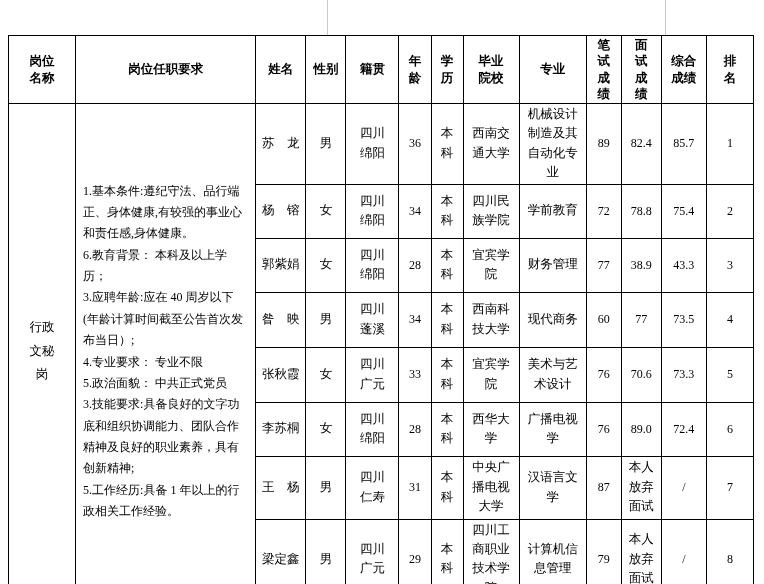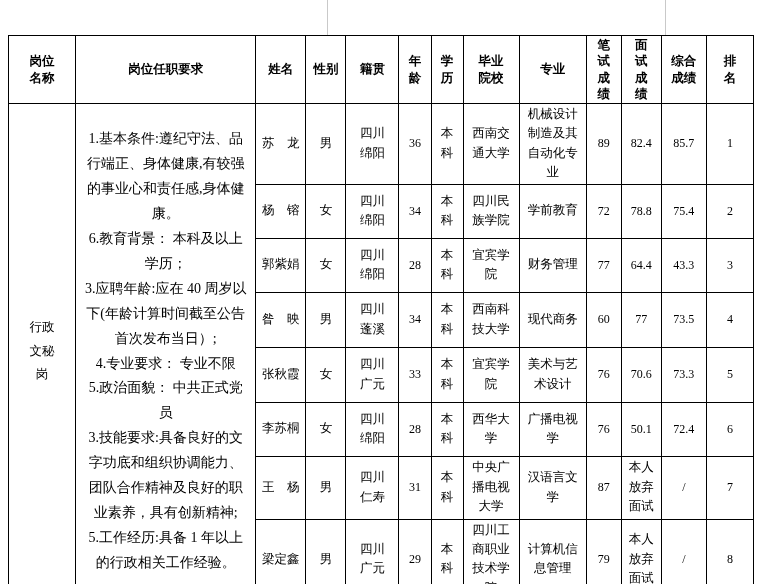--- a/index.html
+++ b/index.html
@@ -4,21 +4,21 @@
 <style>
   html,body{margin:0;padding:0;background:#fff;}
   #stage{position:relative;width:764px;height:584px;background:#ffffff;overflow:hidden;
          font-family:"Liberation Serif","DejaVu Serif",serif;color:#000;}
   .guide{position:absolute;top:0;width:1px;height:35px;background:#c9c9c9;}
   table{border-collapse:collapse;table-layout:fixed;position:absolute;left:8px;top:35px;width:746px;}
   th,td{border:1px solid #000;padding:1px 2px;vertical-align:middle;text-align:center;
         white-space:pre-line;font-size:12.5px;line-height:1.55;overflow:hidden;}
   th{font-weight:bold;line-height:1.3;}
   td.req{ text-align:left;padding:4px 7px;white-space:normal;}
-  .req-item{line-height:1.78;font-size:14px;text-align:center;}
+  .req-item{line-height:1.78;font-size:12px;}
   td.pos{line-height:1.9;}
   .num{font-size:12px;}
 </style>
 </head>
 <body>
 
 <div id="stage">
   <div class="guide" style="left:327px;"></div>
   <div class="guide" style="left:665px;"></div>
 
@@ -122,21 +122,21 @@
       <td>女</td>
       <td>四川
 绵阳</td>
       <td class="num">28</td>
       <td>本
 科</td>
       <td>宜宾学
 院</td>
       <td>财务管理</td>
       <td class="num">77</td>
-      <td class="num">64.4</td>
+      <td class="num">38.9</td>
       <td class="num">43.3</td>
       <td class="num">3</td>
     </tr>
 
     <tr style="height:55px">
       <td>昝　映</td>
       <td>男</td>
       <td>四川
 蓬溪</td>
       <td class="num">34</td>
@@ -175,21 +175,21 @@
       <td>四川
 绵阳</td>
       <td class="num">28</td>
       <td>本
 科</td>
       <td>西华大
 学</td>
       <td>广播电视
 学</td>
       <td class="num">76</td>
-      <td class="num">50.1</td>
+      <td class="num">89.0</td>
       <td class="num">72.4</td>
       <td class="num">6</td>
     </tr>
 
     <tr style="height:63px">
       <td>王　杨</td>
       <td>男</td>
       <td>四川
 仁寿</td>
       <td class="num">31</td>

